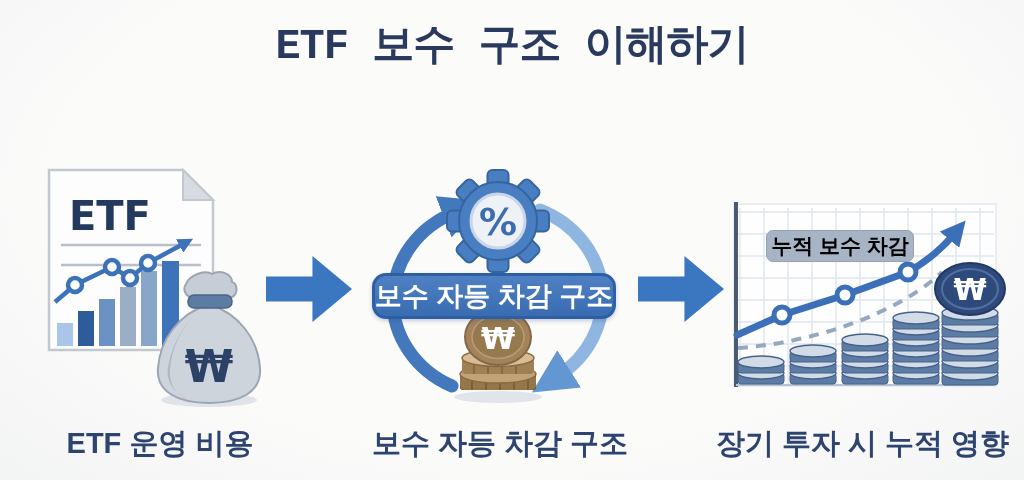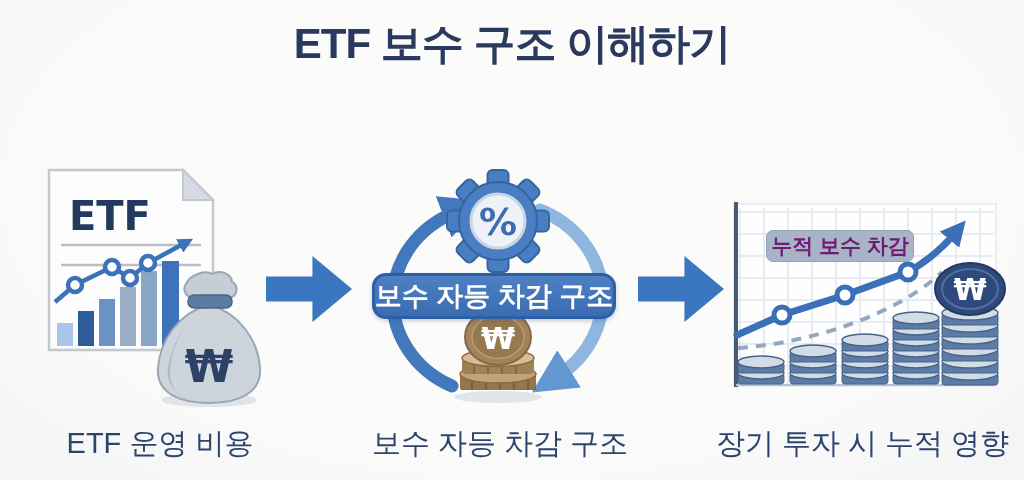--- a/index.html
+++ b/index.html
@@ -3,25 +3,25 @@
 <meta charset="utf-8">
 <style>
   html,body{margin:0;padding:0;background:#e9ebee;}
   .canvas{
     position:relative;width:1024px;height:480px;margin:0 auto;
     background:radial-gradient(ellipse at 50% 40%, #fbfbfa 60%, #f3f4f4 100%);
     overflow:hidden;font-family:"Liberation Sans",sans-serif;
   }
   .title{
     position:absolute;top:16px;left:0;width:100%;text-align:center;
-    font-size:42px;font-weight:800;color:#2a3a5e;letter-spacing:-1px;
+    font-size:42px;font-weight:800;color:#2a3a5e;letter-spacing:-1px;font-family:Liberation Mono, monospace;
   }
   .caption{
     position:absolute;top:424px;text-align:center;
-    font-size:29px;font-weight:400;color:#2e4470;white-space:nowrap;
+    font-size:29px;font-weight:700;color:#2e4470;white-space:nowrap;
   }
   .caption.c-left{left:30px;width:260px;}
   .caption.c-mid{left:355px;width:290px;}
   .caption.c-right{left:705px;width:315px;text-align:center;}
   .block-arrow{
     position:absolute;width:86px;height:66px;background:#3b76c0;
     clip-path:polygon(0% 31%,54% 31%,54% 0%,100% 50%,54% 100%,54% 69%,0% 69%);
   }
   .arrow-1{left:266px;top:256px;}
   .arrow-2{left:638px;top:256px;}
@@ -31,21 +31,21 @@
     background:linear-gradient(#4e80c2,#3a6cb2);
     border:3px solid #2e5fa6;border-radius:14px;box-sizing:border-box;
     display:flex;align-items:center;justify-content:center;
     font-size:27px;font-weight:800;color:#ffffff;white-space:nowrap;
     box-shadow:0 2px 4px rgba(40,70,120,0.25);
   }
   .chart-badge{
     position:absolute;left:766px;top:230px;width:148px;height:32px;
     background:#a7b4c5;border:1px solid #93a2b5;border-radius:7px;
     box-sizing:border-box;display:flex;align-items:center;justify-content:center;
-    font-size:21px;font-weight:800;color:#701a75;white-space:nowrap;
+    font-size:21px;font-weight:800;color:#000000;white-space:nowrap;
   }
   svg text{font-family:"DejaVu Sans","Liberation Sans",sans-serif;}
 </style>
 </head>
 <body>
 
 <div class="canvas">
 
   <div class="title">ETF 보수 구조 이해하기</div>
 

